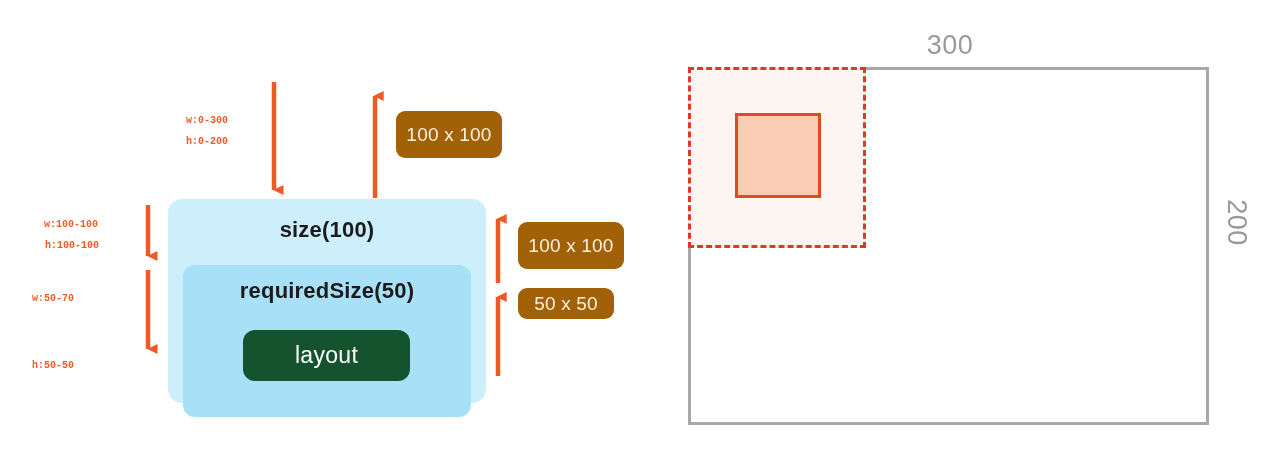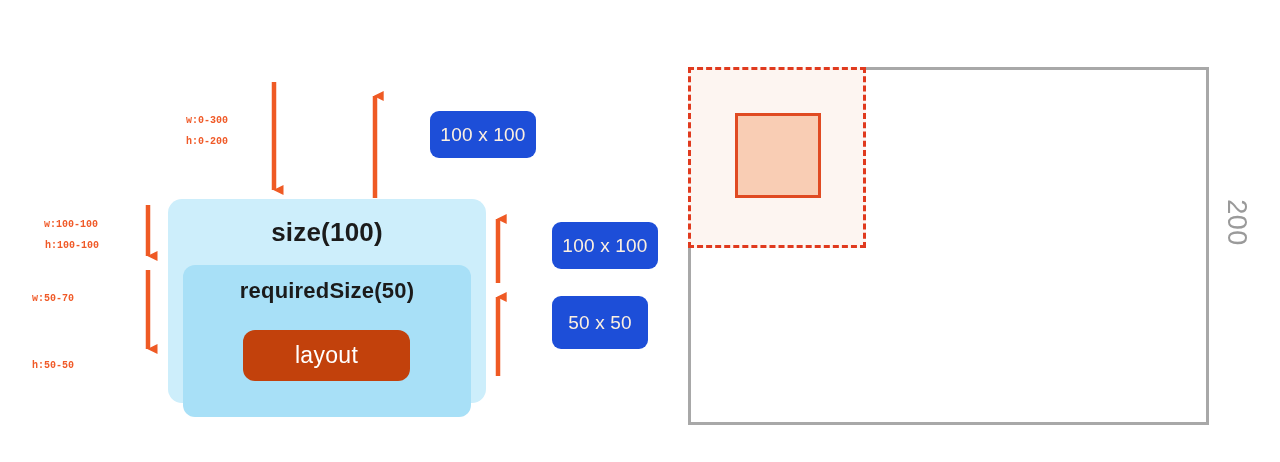--- a/index.html
+++ b/index.html
@@ -40,32 +40,32 @@
   .box-title {
     position: absolute;
     left: 0; right: 0;
     text-align: center;
     color: #1b1b1b;
     font-weight: bold;
     font-family: "Liberation Sans", sans-serif;
   }
   .outer-title {
     top: 18px;
-    font-size: 26px;
+    font-size: 22px;
     letter-spacing: 0.2px;
   }
   .inner-title {
     top: 13px;
     font-size: 22px;
     letter-spacing: 0.2px;
   }
   .layout-btn {
     left: 243px; top: 330px;
     width: 167px; height: 51px;
-    background: #c2410c;
+    background: #14532d;
     border-radius: 12px;
     color: #ffffff;
     font-size: 23px;
     display: flex;
     align-items: center;
     justify-content: center;
     letter-spacing: 0.3px;
   }
 
   
@@ -73,30 +73,29 @@
     color: #f05a28;
     font-family: "Liberation Mono", monospace;
     font-weight: bold;
     font-size: 10px;
     line-height: 21px;
     white-space: pre;
   }
 
   
   .badge {
-    background: #1d4ed8;
+    background: #a16207;
     border-radius: 9px;
     color: #fdf0e0;
     font-family: "Liberation Sans", sans-serif;
     font-size: 19px;
     display: flex;
     align-items: center;
     justify-content: center;
     letter-spacing: 0.2px;
-    margin-left: 34px;
   }
 
   
   .arrow-svg { position: absolute; overflow: visible; }
 
   
   .gray-rect {
     left: 688px; top: 67px;
     width: 521px; height: 358px;
     border: 3px solid #a8a8a8;
@@ -180,22 +179,23 @@
   <div class="abs inner-box">
     <div class="box-title inner-title">requiredSize(50)</div>
   </div>
 
   <div class="abs layout-btn">layout</div>
 
   <div class="abs badge" style="left:396px; top:111px; width:106px; height:47px;">100 x 100</div>
 
   <div class="abs badge" style="left:518px; top:222px; width:106px; height:47px;">100 x 100</div>
 
-  <div class="abs badge" style="left:518px; top:296px; width:96px; height:53px;text-align:right;">50 x 50</div>
+  <div class="abs badge" style="left:518px; top:288px; width:96px; height:31px;text-align:right;">50 x 50</div>
 
   <div class="abs gray-rect"></div>
   <div class="abs dashed-rect"></div>
   <div class="abs solid-inner-rect"></div>
 
+  <div class="abs dim-label dim-top">300</div>
 
   <div class="abs dim-label dim-right">200</div>
 
 </div>
 
 </body></html>

